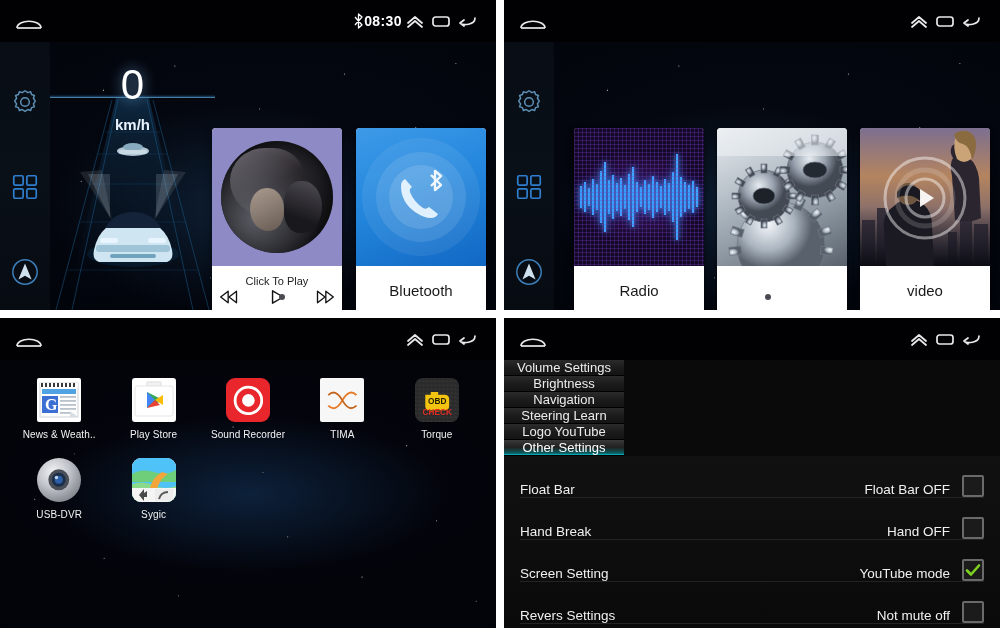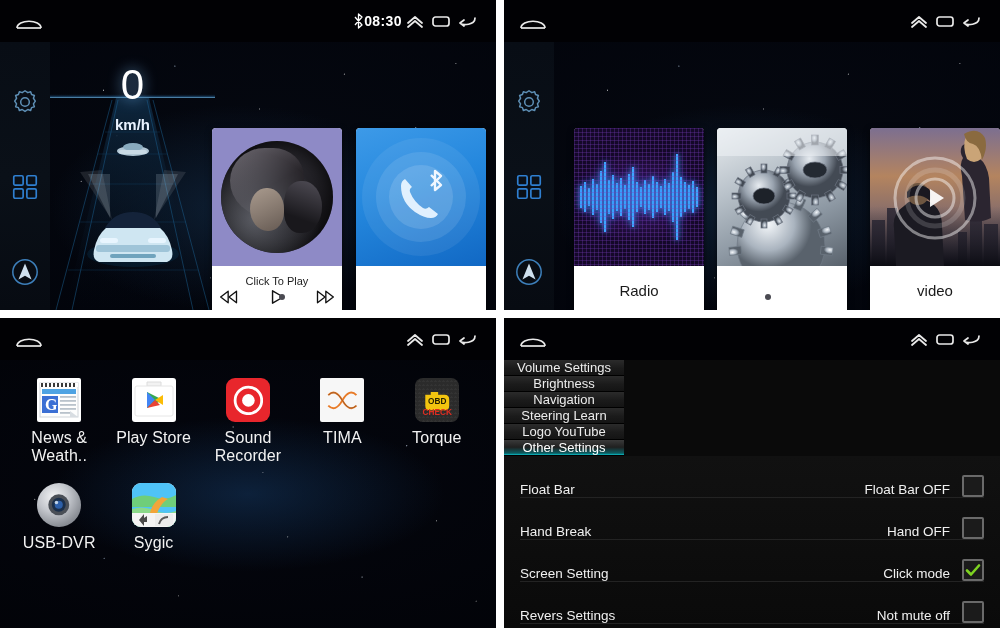--- a/index.html
+++ b/index.html
@@ -195,21 +195,21 @@
   }
   .app-grid {
     position: relative;
     padding: 18px 12px 0 12px;
     display:grid; grid-template-columns: repeat(5, 1fr);
     row-gap: 18px;
     z-index: 3;
   }
   .app { display:flex; flex-direction:column; align-items:center; gap:7px; }
   .app-ico { width:44px; height:44px; position:relative; }
-  .app-lbl { color:#f2f2f2; font-size:16px; text-align:center; letter-spacing:.1px; }
+  .app-lbl { color:#f2f2f2; font-size:10px; text-align:center; letter-spacing:.1px; }
 
   .ic-news { background:#fff; border-radius:2px; overflow:hidden; position:relative; }
   .ic-play { background:#fff; border-radius:3px; position:relative; }
   .ic-rec { background:#e8262c; border-radius:9px; display:flex; align-items:center; justify-content:center; }
   .ic-tima { background:#f7f7f7; border-radius:2px; display:flex; align-items:center; justify-content:center; }
   .ic-torque { background:#2b2b2b; border-radius:8px; display:flex; align-items:center; justify-content:center; position:relative;
     background-image: linear-gradient(45deg,#333 25%,transparent 25%),linear-gradient(-45deg,#333 25%,transparent 25%);
     background-size:4px 4px; }
   .ic-dvr { border-radius:50%; background: radial-gradient(circle at 38% 32%, #f2f3f5 0%, #c3c6cc 38%, #8e9299 70%, #6a6e75 100%);
     display:flex; align-items:center; justify-content:center; }
@@ -376,20 +376,21 @@
           <div class="bt-rings">
             <div class="r r1"></div>
               <div class="r r2"></div>
               <div class="r r3"></div>
             <svg class="bt-glyph" viewBox="0 0 60 56">
               <path d="M14 10 q-4 2 -4 7 q0 16 14 26 q9 6 16 6 q5 0 7 -4 l-9 -7 q-3 3 -6 1 q-9 -6 -13 -16 q-1 -3 2 -5 z" fill="#e8f4ff" opacity=".95"></path>
               <path d="M40 6 L50 16 L44 21 L44 2 L50 7 L40 17" fill="none" stroke="#f0f7ff" stroke-width="2.4" stroke-linejoin="round"></path>
             </svg>
           </div>
         </div>
+        <div class="tile-foot">Bluetooth</div>
       </div>
 
       <div class="pager">
         <span class="on"></span>
         <span></span>
       </div>
     </div>
   </div>
 
   <div class="panel">
@@ -541,21 +542,21 @@
                   <rect x="-3.5" y="-35" width="7" height="10" transform="rotate(330)"></rect>
                 </g>
                 <ellipse rx="12" ry="8" fill="#242a32"></ellipse>
               </g>
             </g>
             <rect x="0" y="0" width="130" height="28" fill="#eef2f5" opacity=".55"></rect>
           </svg>
         </div>
       </div>
 
-      <div class="tile tile-vid" style="left:316px;">
+      <div class="tile tile-vid" style="left:306px;">
         <div class="tile-art">
           <svg viewBox="0 0 130 138" style="position:absolute;inset:0;width:100%;height:100%;">
             <defs>
               <linearGradient id="sky" x1="0" y1="0" x2="0" y2="1">
                 <stop offset="0%" stop-color="#7c6f90"></stop>
                 <stop offset="35%" stop-color="#b4845f"></stop>
                 <stop offset="60%" stop-color="#8a6f6a"></stop>
                 <stop offset="100%" stop-color="#3e3a4a"></stop>
               </linearGradient>
               <linearGradient id="grd" x1="0" y1="0" x2="0" y2="1">
@@ -779,21 +780,21 @@
         </div>
 
         <div class="set-row">
           <span class="set-name">Hand Break</span>
           <span class="set-val">Hand OFF</span>
           <span class="cbx"></span>
         </div>
 
         <div class="set-row">
           <span class="set-name">Screen Setting</span>
-          <span class="set-val">Click mode</span>
+          <span class="set-val">YouTube mode</span>
           <span class="cbx">
             <svg viewBox="0 0 16 16">
               <path d="M2 8.5 L6 12.5 L14 3.5" fill="none" stroke="#7ed321" stroke-width="2.6" stroke-linecap="round" stroke-linejoin="round"></path>
             </svg>
           </span>
         </div>
 
         <div class="set-row">
           <span class="set-name">Revers Settings</span>
           <span class="set-val">Not mute off</span>

